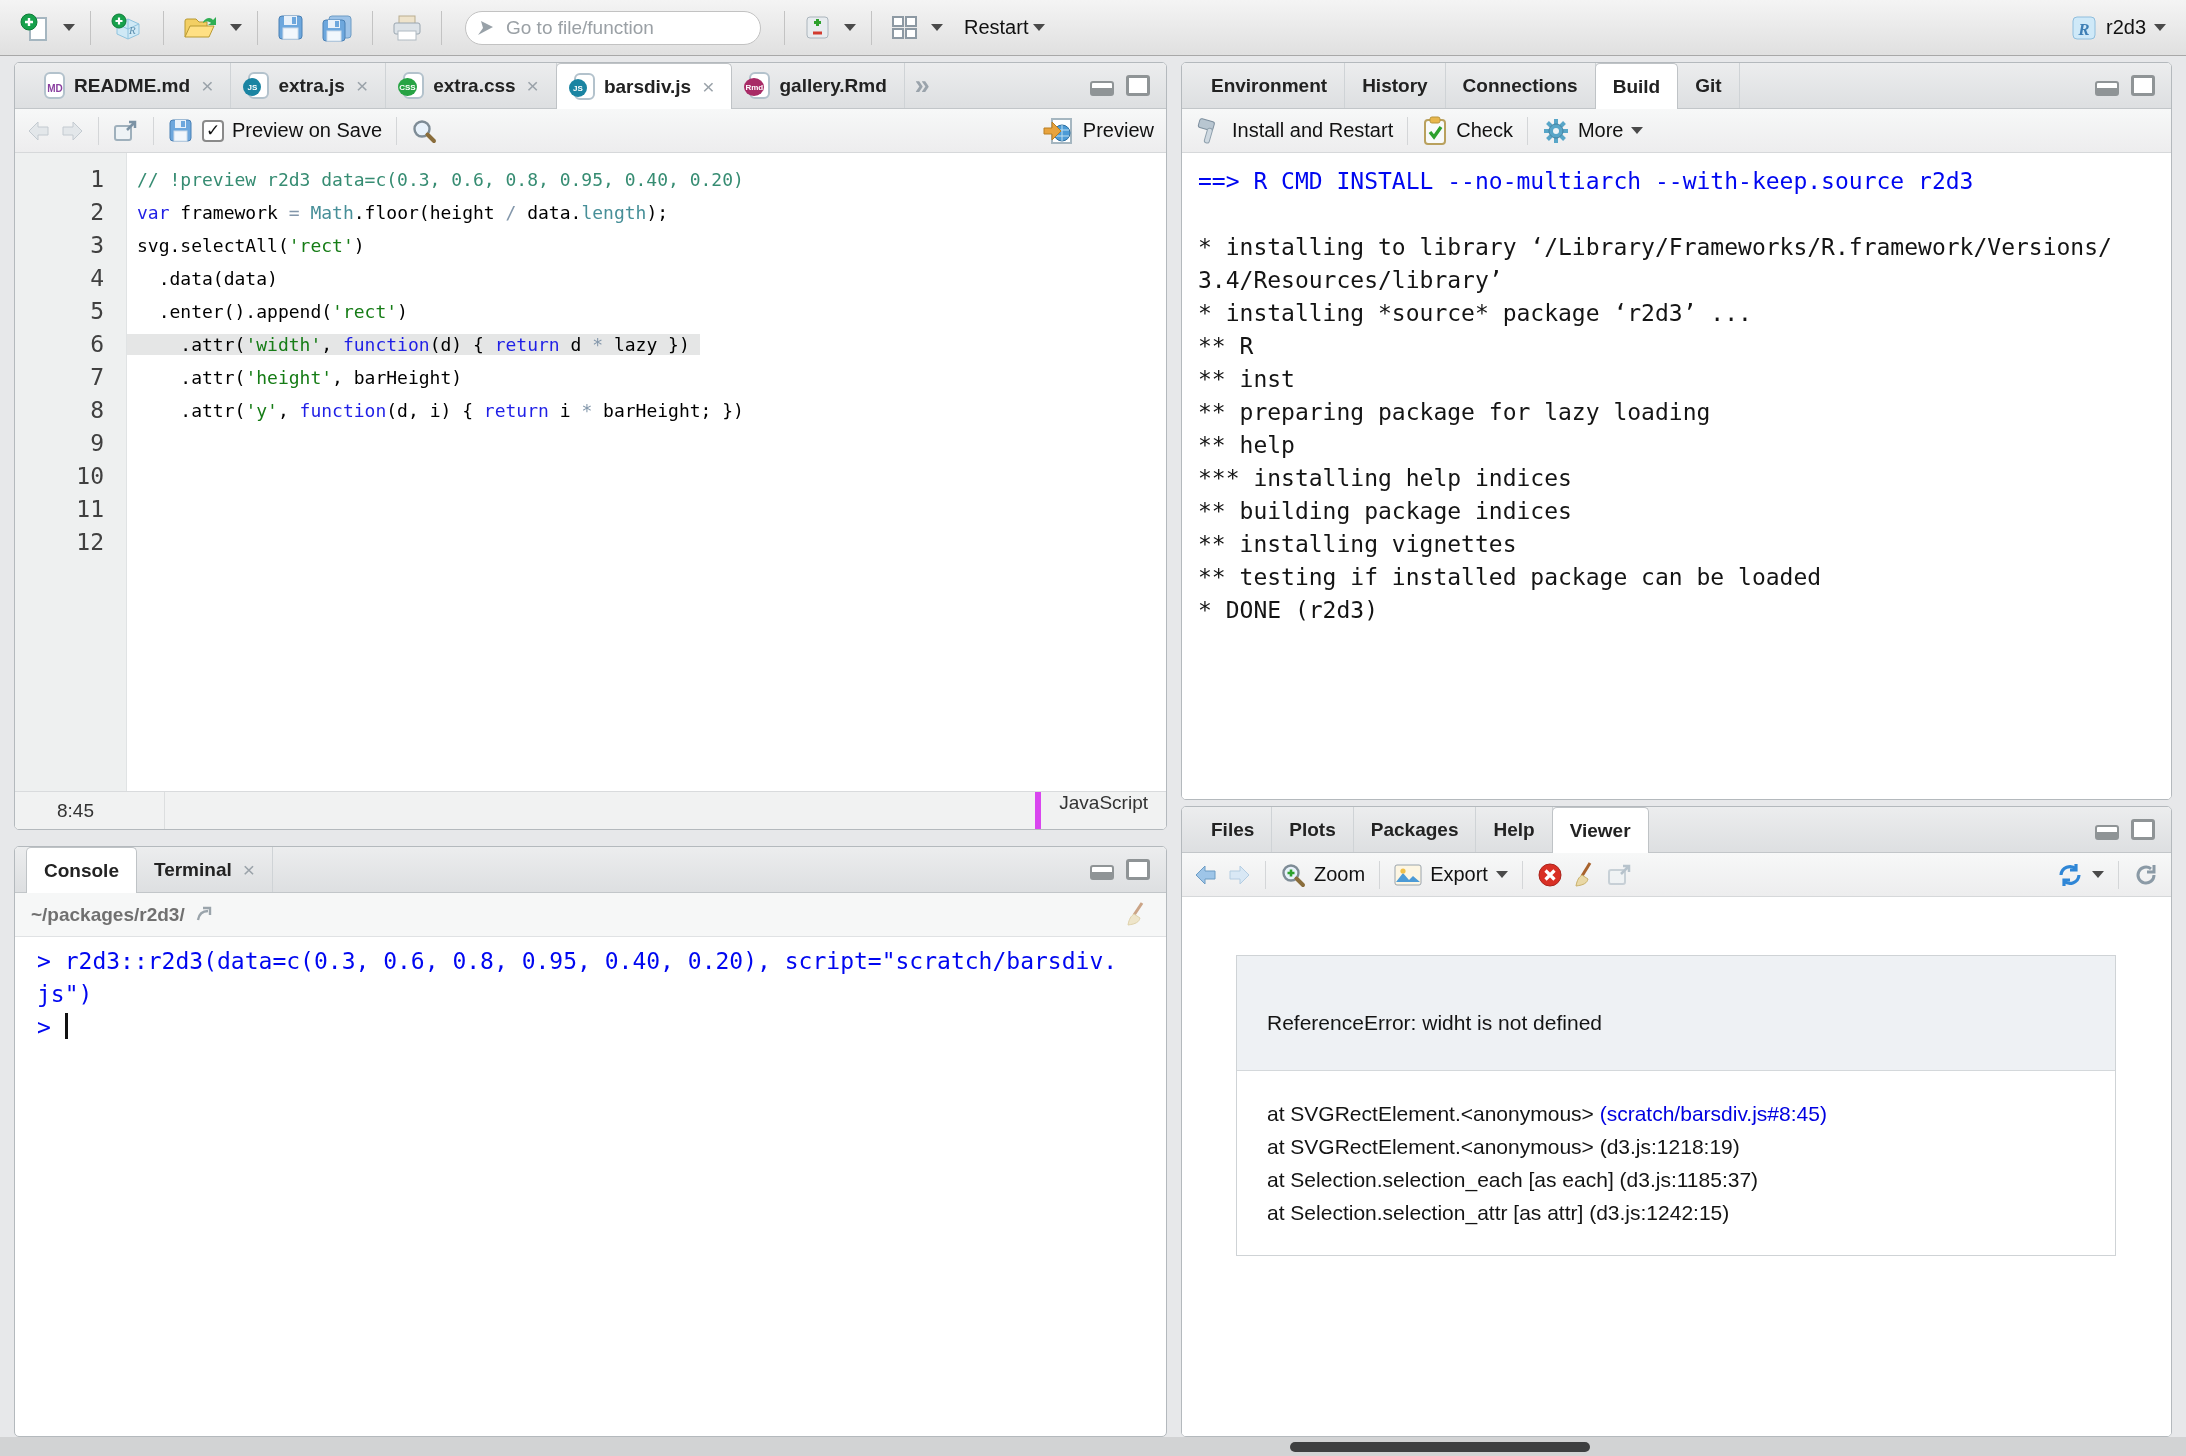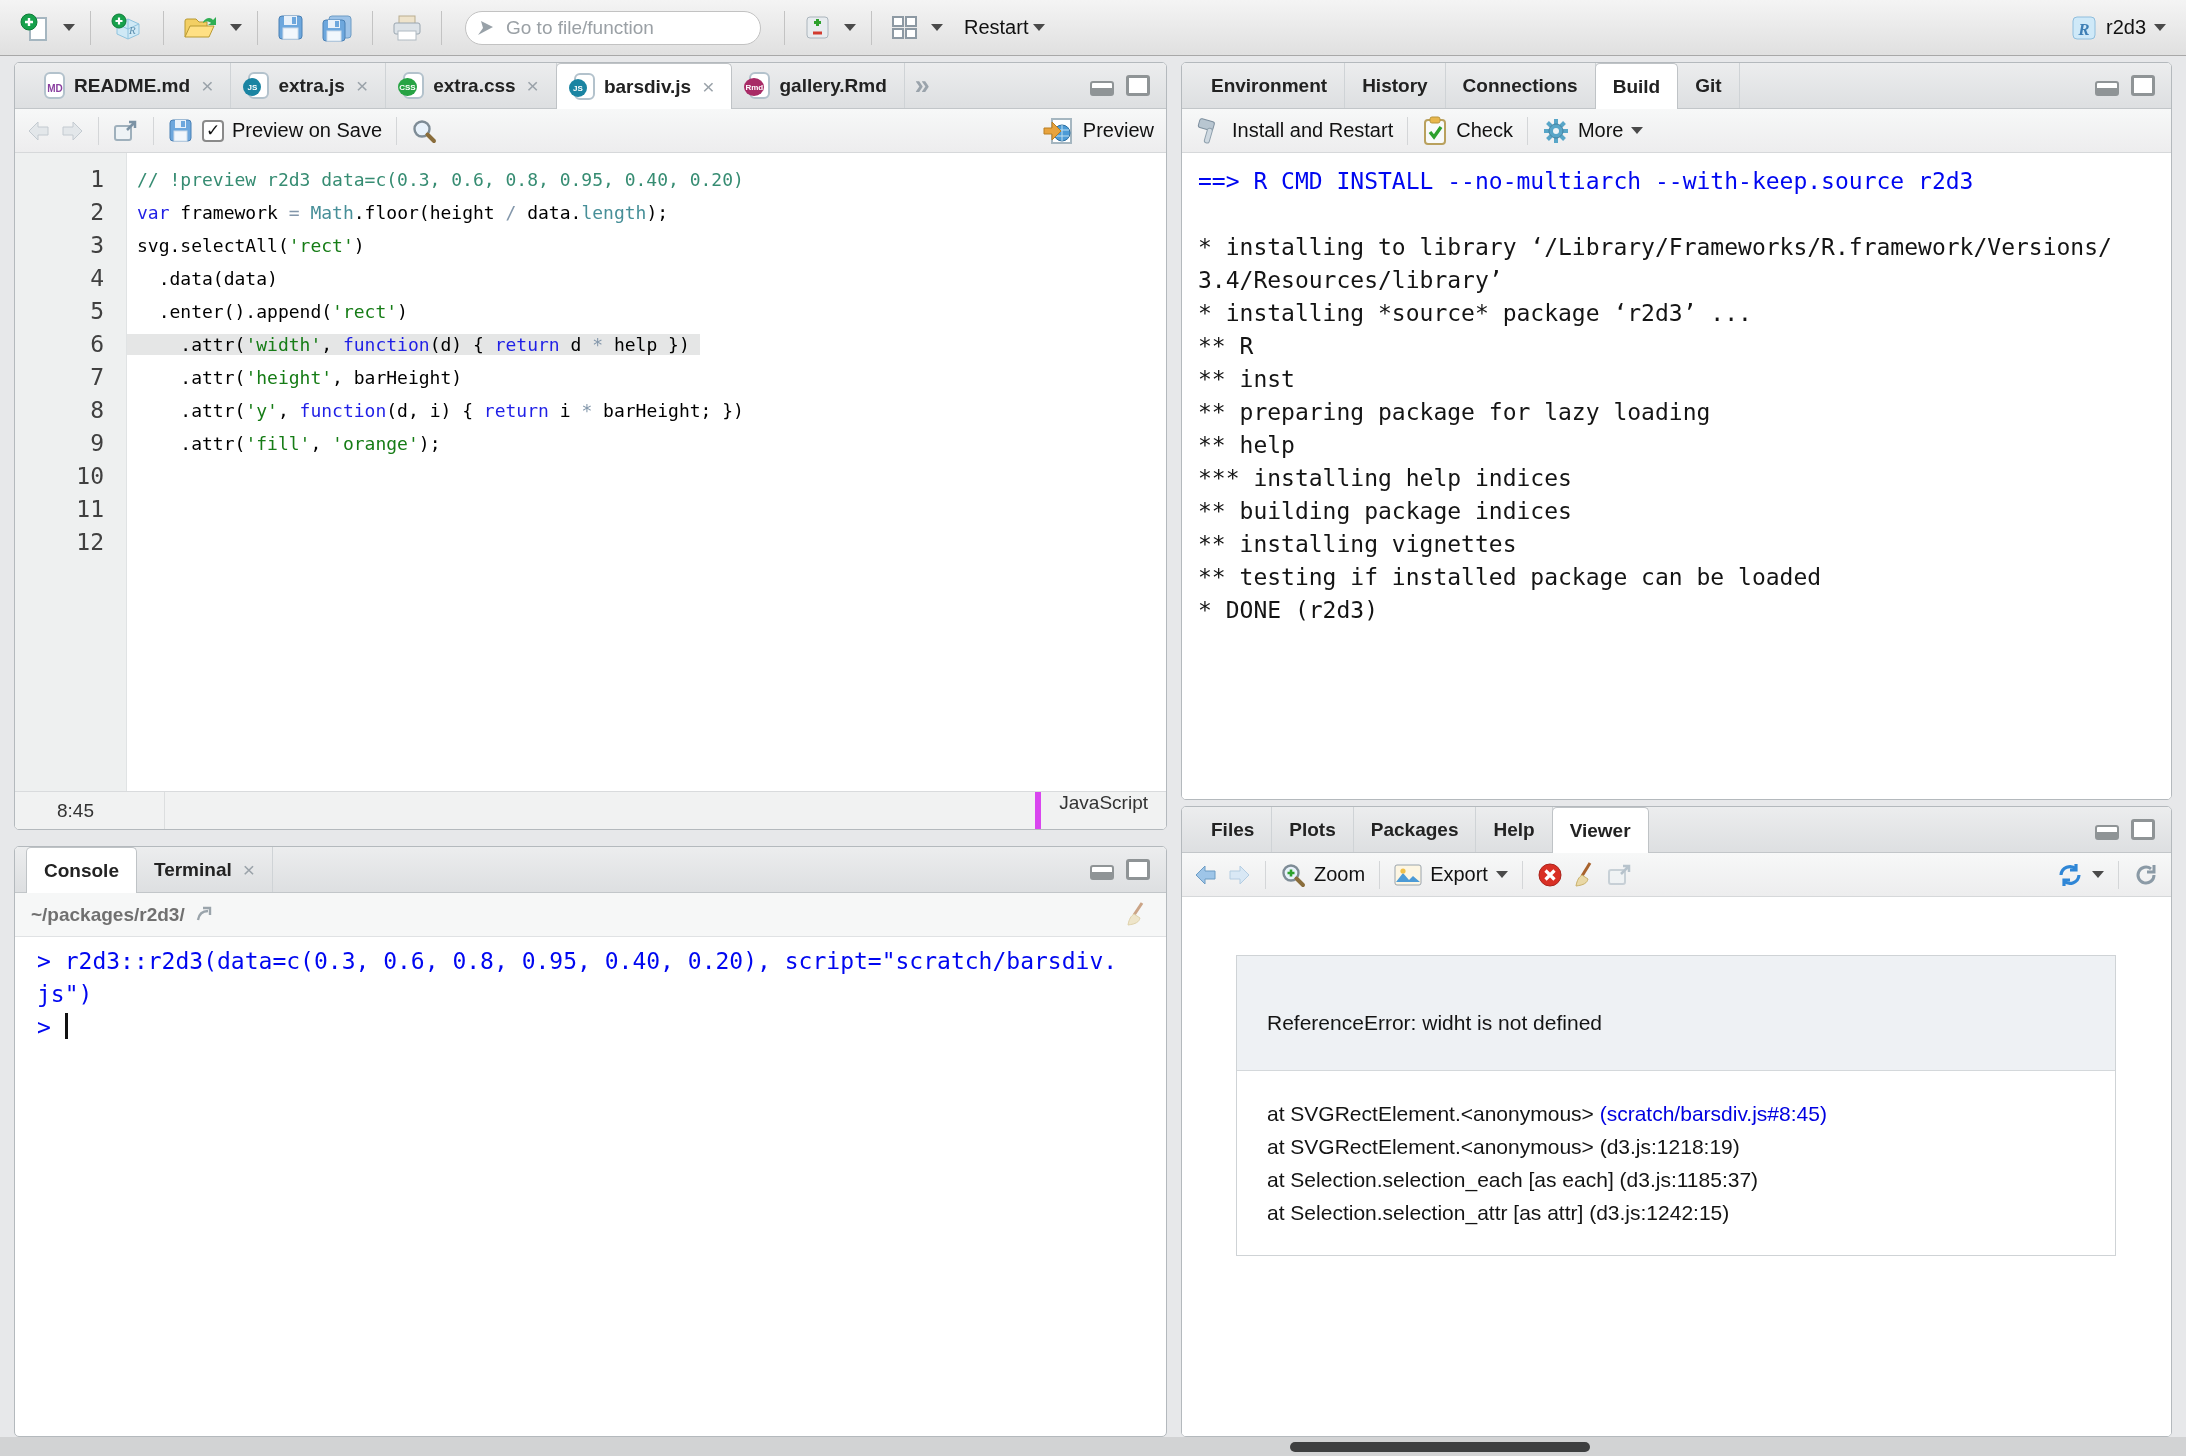--- a/index.html
+++ b/index.html
@@ -333,24 +333,23 @@
           <div class="ln">12</div>
         </div>
       <div class="code-lines">
           <div class="code-line"><span class="line-text"><span class="tk-c">// !preview r2d3 data=c(0.3, 0.6, 0.8, 0.95, 0.40, 0.20)</span></span></div>
           <div class="code-line"><span class="line-text"></span></div>
           <div class="code-line"><span class="line-text"><span class="tk-k">var</span><span class="tk-p"> framework </span><span class="tk-o">=</span><span class="tk-p"> </span><span class="tk-t">Math</span><span class="tk-p">.floor(height </span><span class="tk-o">/</span><span class="tk-p"> data.</span><span class="tk-t">length</span><span class="tk-p">);</span></span></div>
           <div class="code-line"><span class="line-text"></span></div>
           <div class="code-line"><span class="line-text"><span class="tk-p">svg.selectAll(</span><span class="tk-s">'rect'</span><span class="tk-p">)</span></span></div>
           <div class="code-line"><span class="line-text"><span class="tk-p">  .data(data)</span></span></div>
           <div class="code-line"><span class="line-text"><span class="tk-p">  .enter().append(</span><span class="tk-s">'rect'</span><span class="tk-p">)</span></span></div>
-          <div class="code-line hl"><span class="line-text"><span class="tk-p">    .attr(</span><span class="tk-s">'width'</span><span class="tk-p">, </span><span class="tk-k">function</span><span class="tk-p">(d) { </span><span class="tk-k">return</span><span class="tk-p"> d </span><span class="tk-o">*</span><span class="tk-p"> help })</span></span></div>
+          <div class="code-line hl"><span class="line-text"><span class="tk-p">    .attr(</span><span class="tk-s">'width'</span><span class="tk-p">, </span><span class="tk-k">function</span><span class="tk-p">(d) { </span><span class="tk-k">return</span><span class="tk-p"> d </span><span class="tk-o">*</span><span class="tk-p"> lazy })</span></span></div>
           <div class="code-line"><span class="line-text"><span class="tk-p">    .attr(</span><span class="tk-s">'height'</span><span class="tk-p">, barHeight)</span></span></div>
           <div class="code-line"><span class="line-text"><span class="tk-p">    .attr(</span><span class="tk-s">'y'</span><span class="tk-p">, </span><span class="tk-k">function</span><span class="tk-p">(d, i) { </span><span class="tk-k">return</span><span class="tk-p"> i </span><span class="tk-o">*</span><span class="tk-p"> barHeight; })</span></span></div>
-          <div class="code-line"><span class="line-text"><span class="tk-p">    .attr(</span><span class="tk-s">'fill'</span><span class="tk-p">, </span><span class="tk-s">'orange'</span><span class="tk-p">);</span></span></div>
           <div class="code-line"><span class="line-text"></span></div>
         </div>
     </div>
     <div class="statusbar">
       <span class="status-pos">8:45</span>
       <span class="status-lang">
         <span>JavaScript</span>
         <svg width="12" height="20">
             <path d="M6 2l5 6H1z" fill="#555"></path>
             <path d="M6 18l-5-6h10z" fill="#555"></path>

